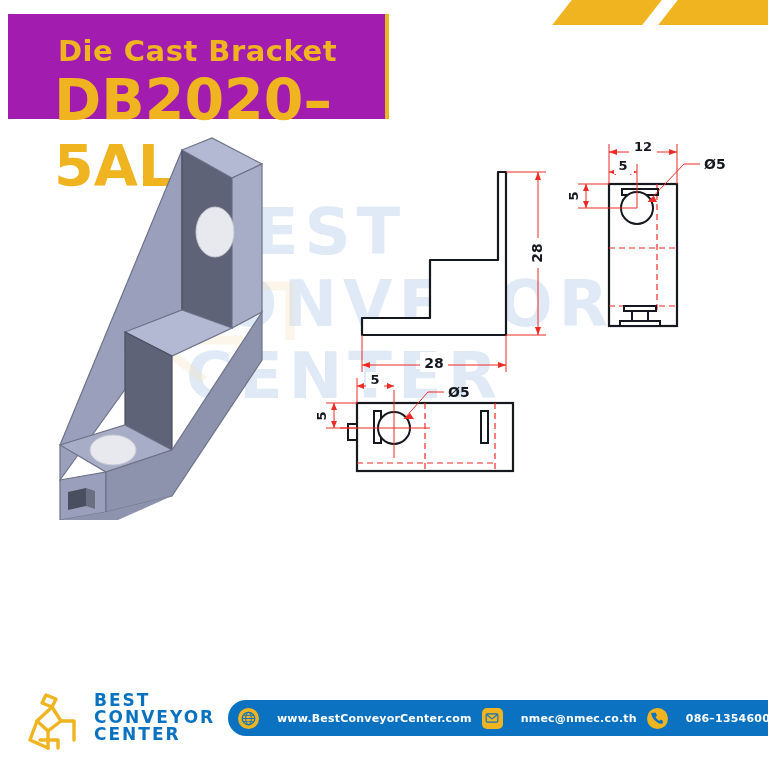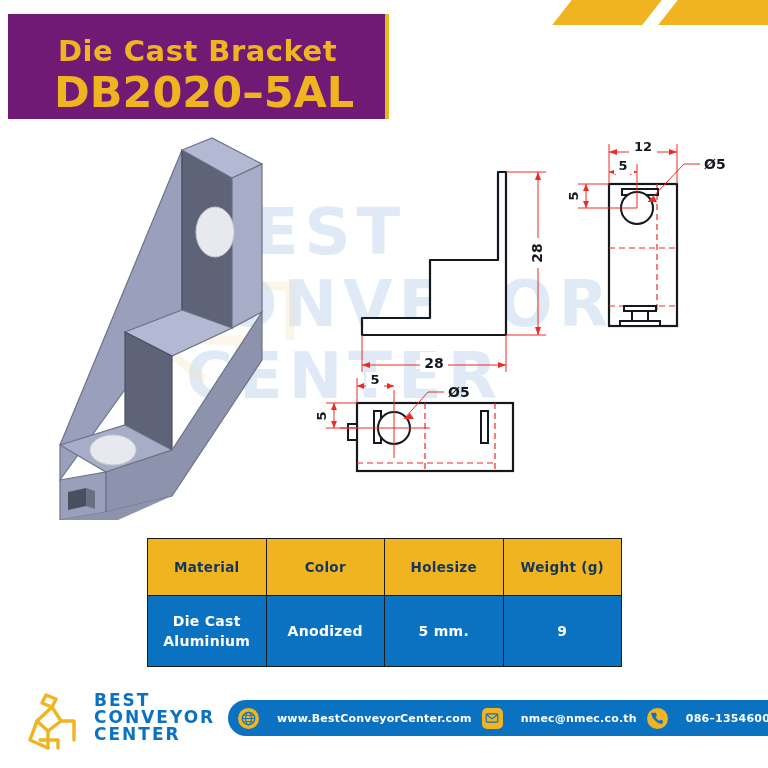--- a/index.html
+++ b/index.html
@@ -19,34 +19,34 @@
     background:#efb41f;
     transform:skewX(-38deg);
   }
   .par.p1{left:14px;width:90px;}
   .par.p2{left:120px;width:118px;}
 
   
   .header{
     position:absolute;left:8px;top:14px;
     width:377px;height:105px;
-    background:#701a75;
+    background:#a21caf;
   }
   .header .accent{
     position:absolute;right:-4px;top:0;width:4px;height:105px;background:#e8b71d;
   }
   .title1{
     position:absolute;left:50px;top:20px;
     color:#efb41f;font-size:29px;font-weight:bold;
     letter-spacing:0.5px;
     font-family:"DejaVu Sans", sans-serif;
   }
   .title2{
     position:absolute;left:46px;top:53px;
-    color:#efb41f;font-size:43px;font-weight:bold;
+    color:#efb41f;font-size:57px;font-weight:bold;
     letter-spacing:0px;
     font-family:"DejaVu Sans", sans-serif;
   }
 
   
   .watermark{
     position:absolute;left:170px;top:200px;
     width:470px;height:220px;
     pointer-events:none;
     user-select:none;
@@ -294,38 +294,20 @@
       <rect x="314" y="286" width="16" height="20" fill="#ffffff"></rect>
       <text x="322" y="296" fill="#15181e" font-size="13" font-weight="bold" font-family="DejaVu Sans, sans-serif" text-anchor="middle" dominant-baseline="middle" transform="rotate(-90 322 296)">5</text>
 
       <line x1="404" y1="299" x2="428" y2="272" stroke="#ee2a24" stroke-width="1"></line>
       <line x1="428" y1="272" x2="444" y2="272" stroke="#ee2a24" stroke-width="1"></line>
       <polygon points="404,299 410,293 414,299" fill="#ee2a24"></polygon>
       <text x="448" y="273" fill="#15181e" font-size="14" font-weight="bold" font-family="DejaVu Sans, sans-serif" dominant-baseline="middle">Ø5</text>
     </g>
   </svg>
 
-  <table class="spec">
-    <thead>
-      <tr>
-        <td>Material</td>
-        <td>Color</td>
-        <td>Holesize</td>
-        <td>Weight (g)</td>
-      </tr>
-    </thead>
-    <tbody>
-      <tr>
-        <td>Die Cast Aluminium</td>
-        <td>Anodized</td>
-        <td>5 mm.</td>
-        <td>9</td>
-      </tr>
-    </tbody>
-  </table>
 
   <div class="footer">
 
     <div class="logo-wrap">
       <svg width="66" height="60" viewBox="0 0 66 60">
         <g fill="none" stroke="#efb41f" stroke-width="3.4" stroke-linejoin="round" stroke-linecap="round">
           <path d="M24 5 L34 9 L30 17 L20 13 Z"></path>
           <path d="M30 17 L39 31 L26 41 L15 31 Z"></path>
           <path d="M39 31 L52 31 L52 50"></path>
           <path d="M18 50 L36 50 L36 58"></path>

